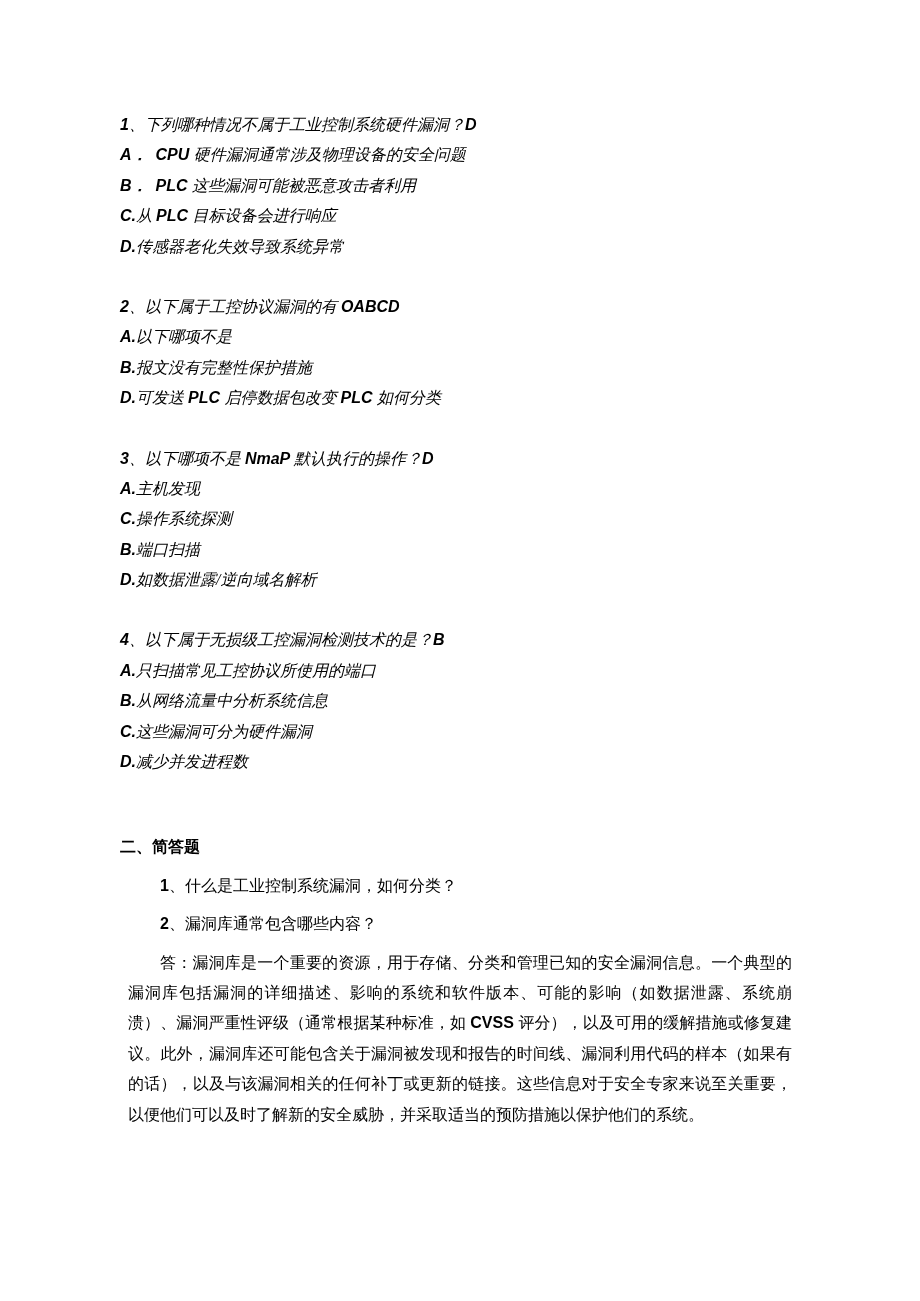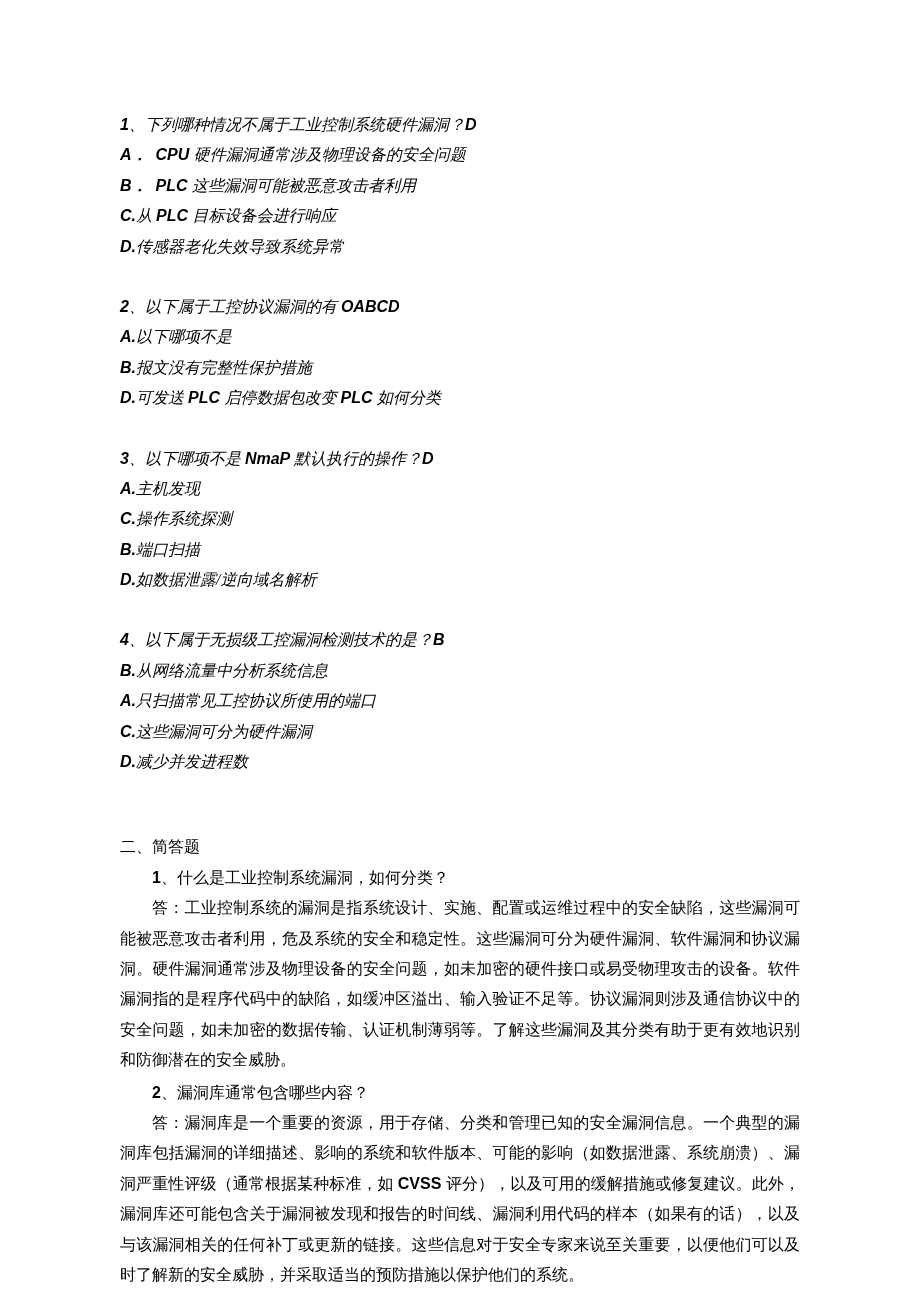--- a/index.html
+++ b/index.html
@@ -23,26 +23,27 @@
   }
   .q-line, .opt-line {
     margin: 0;
   }
   .bold-latin {
     font-family: Arial, "Helvetica Neue", sans-serif;
     font-weight: bold;
   }
   .section-title {
     margin: 0;
+    font-weight: bold;
   }
   .indent {
     text-indent: 2em;
   }
   .answer-block p {
-    margin: 0;
+    margin: 8px;
     text-align: justify;
   }
   .answer-block {
     margin-bottom: 2px;
   }
 </style>
 </head>
 <body>
 
 <div class="page">
@@ -96,42 +97,39 @@
     <p class="opt-line">
       <span class="bold-latin">D.</span><span>如数据泄露/逆向域名解析</span>
     </p>
   </div>
 
   <div class="block">
     <p class="q-line">
       <span class="bold-latin">4</span><span>、</span><span>以下属于无损级工控漏洞检测技术的是？</span><span class="bold-latin">B</span>
     </p>
     <p class="opt-line">
-      <span class="bold-latin">B.</span><span>从网络流量中分析系统信息</span>
+      <span class="bold-latin">A.</span><span>只扫描常见工控协议所使用的端口</span>
     </p>
     <p class="opt-line">
-      <span class="bold-latin">A.</span><span>只扫描常见工控协议所使用的端口</span>
+      <span class="bold-latin">B.</span><span>从网络流量中分析系统信息</span>
     </p>
     <p class="opt-line">
       <span class="bold-latin">C.</span><span>这些漏洞可分为硬件漏洞</span>
     </p>
     <p class="opt-line">
       <span class="bold-latin">D.</span><span>减少并发进程数</span>
     </p>
   </div>
 
   <div style="margin-top:55px;">
     <p class="section-title">二、简答题</p>
 
     <div class="answer-block">
       <p class="indent">
         <span class="bold-latin">1</span><span>、</span><span>什么是工业控制系统漏洞，如何分类？</span>
-      </p>
-      <p class="indent">
-        <span>答：</span><span>工业控制系统的漏洞是指系统设计、实施、配置或运维过程中的安全缺陷，这些漏洞可能被恶意攻击者利用，危及系统的安全和稳定性。这些漏洞可分为硬件漏洞、软件漏洞和协议漏洞。硬件漏洞通常涉及物理设备的安全问题，如未加密的硬件接口或易受物理攻击的设备。软件漏洞指的是程序代码中的缺陷，如缓冲区溢出、输入验证不足等。协议漏洞则涉及通信协议中的安全问题，如未加密的数据传输、认证机制薄弱等。了解这些漏洞及其分类有助于更有效地识别和防御潜在的安全威胁。</span>
       </p>
     </div>
 
     <div class="answer-block">
       <p class="indent">
         <span class="bold-latin">2</span><span>、</span><span>漏洞库通常包含哪些内容？</span>
       </p>
       <p class="indent">
         <span>答：</span><span>漏洞库是一个重要的资源，用于存储、分类和管理已知的安全漏洞信息。一个典型的漏洞库包括漏洞的详细描述、影响的系统和软件版本、可能的影响（如数据泄露、系统崩溃）、漏洞严重性评级（通常根据某种标准，如 </span><span class="bold-latin">CVSS </span><span>评分），以及可用的缓解措施或修复建议。此外，漏洞库还可能包含关于漏洞被发现和报告的时间线、漏洞利用代码的样本（如果有的话），以及与该漏洞相关的任何补丁或更新的链接。这些信息对于安全专家来说至关重要，以便他们可以及时了解新的安全威胁，并采取适当的预防措施以保护他们的系统。</span>
       </p>

